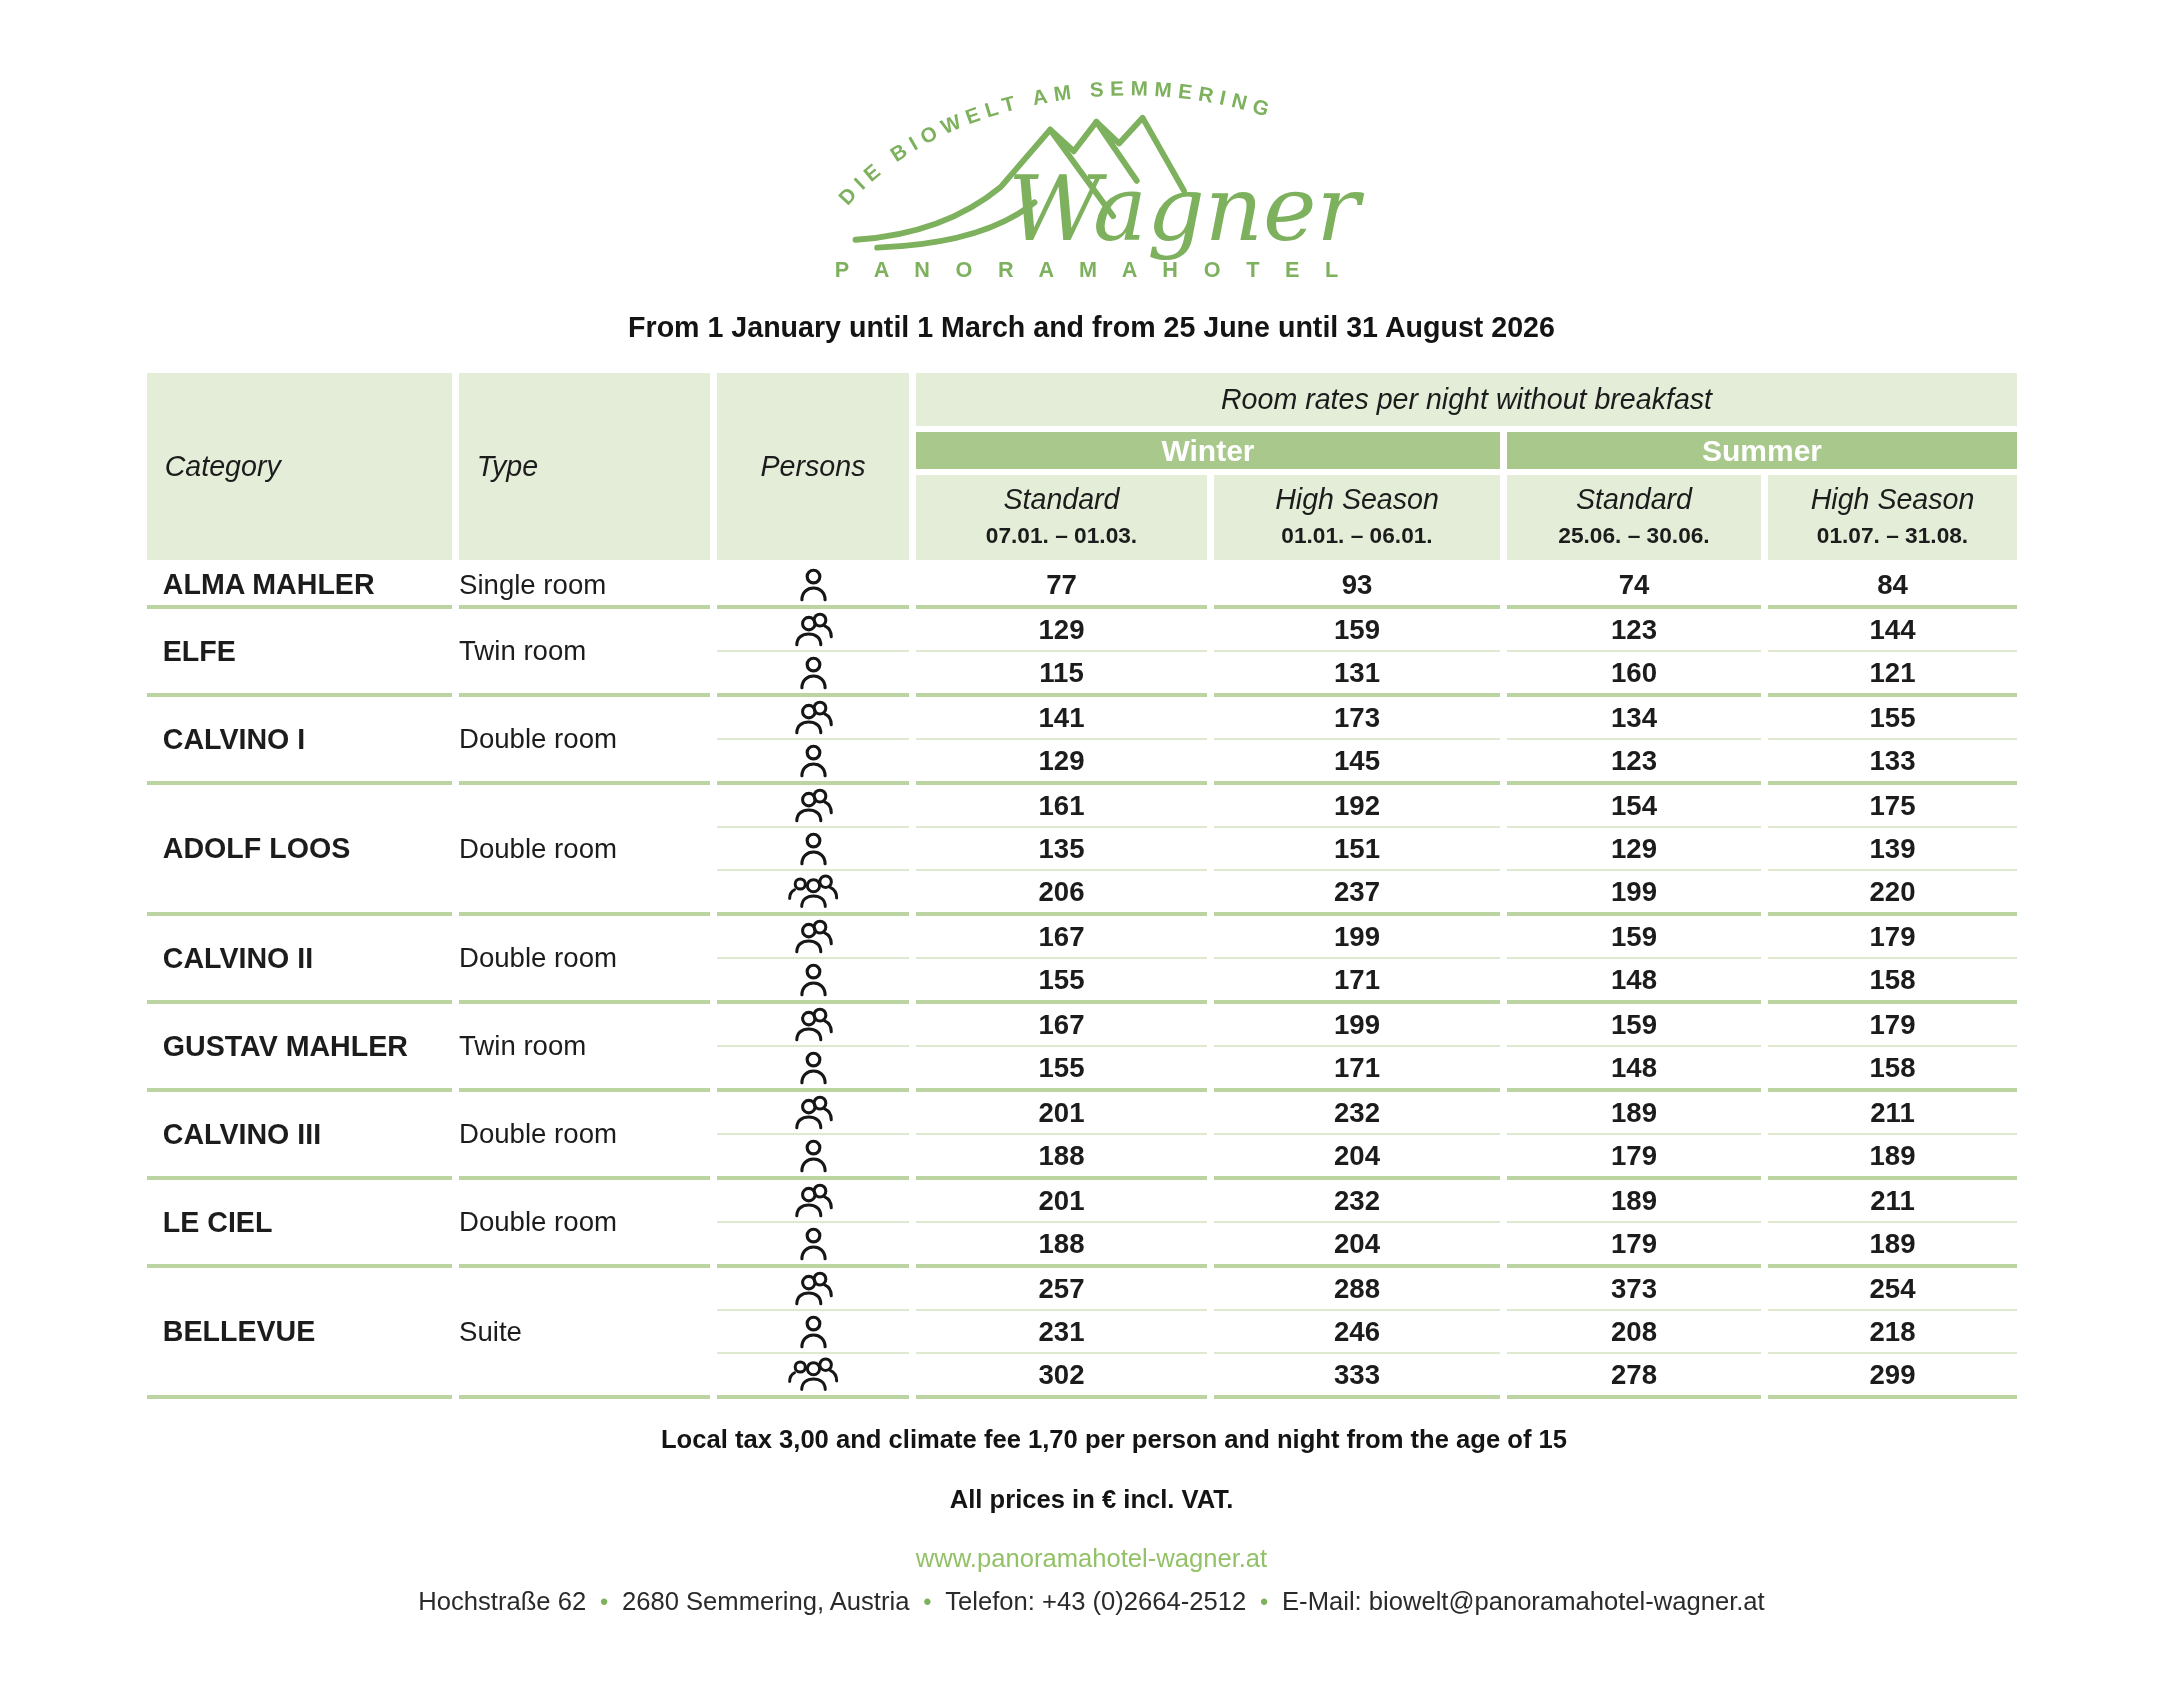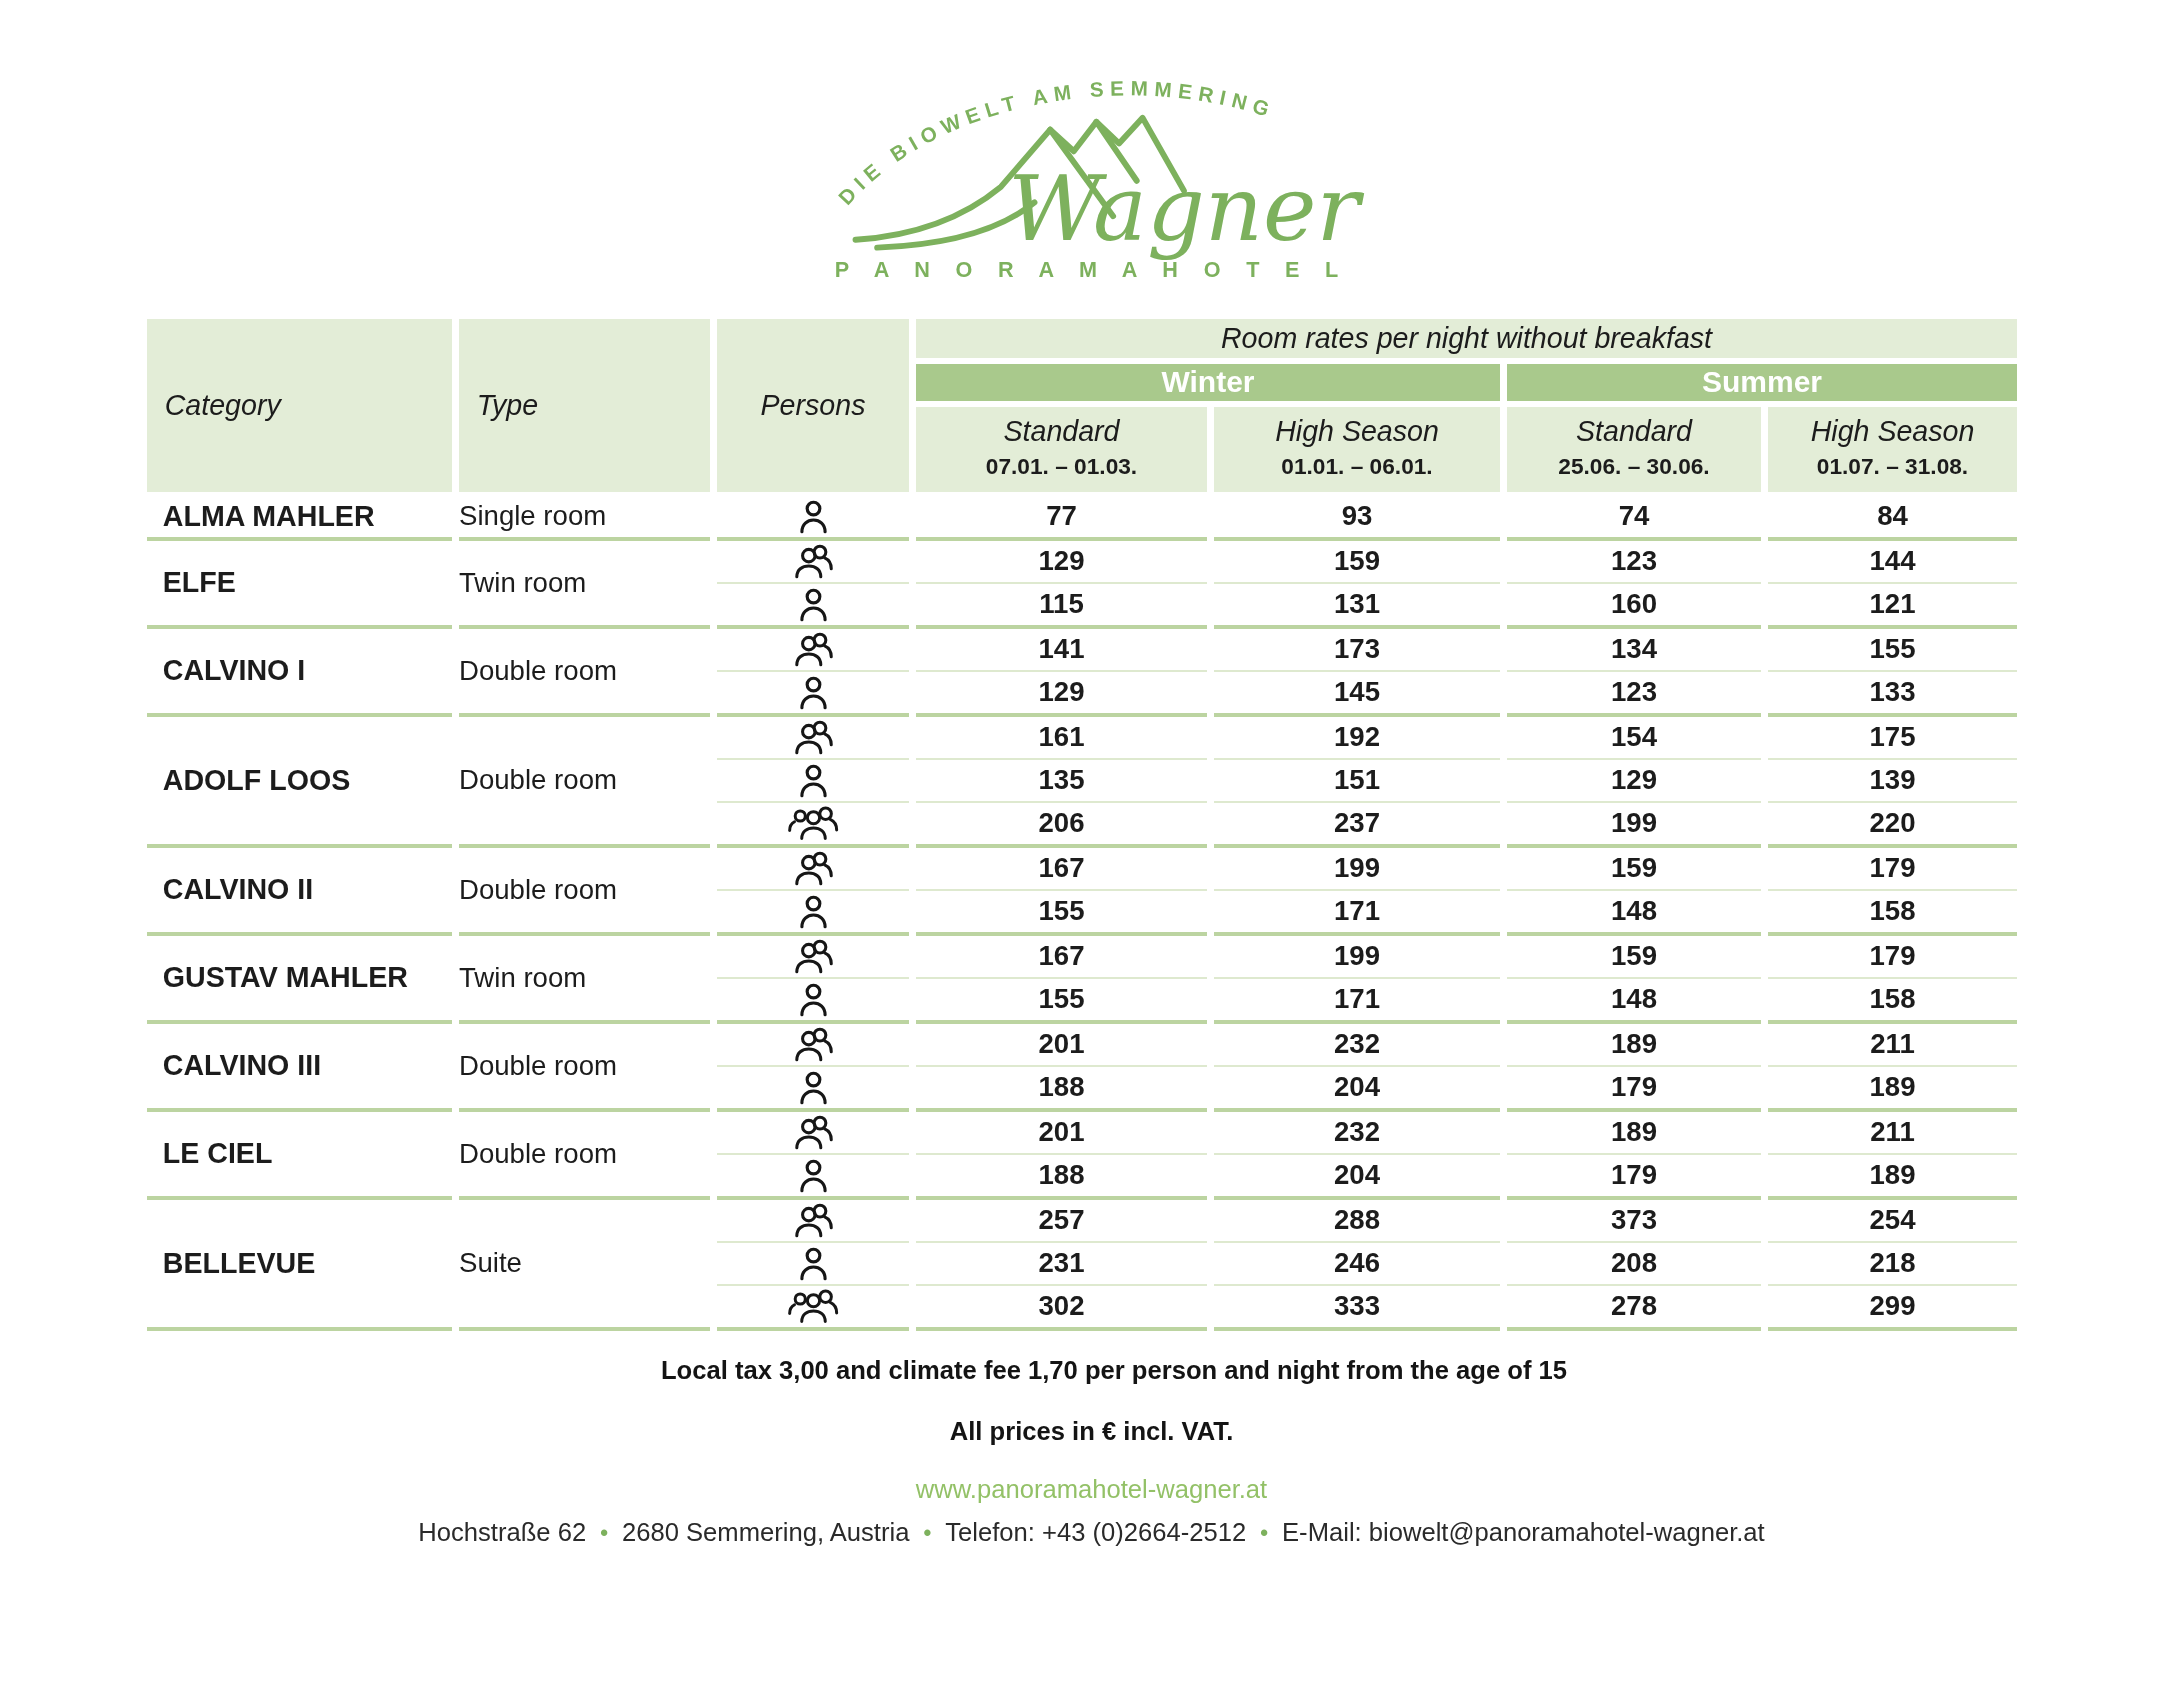--- a/index.html
+++ b/index.html
@@ -18,21 +18,21 @@
   table.rates col.c-typ{width:251px}
   table.rates col.c-per{width:192px}
   table.rates col.c-v1{width:291px}
   table.rates col.c-v2{width:286px}
   table.rates col.c-v3{width:254px}
   table.rates col.c-v4{width:249px}
   th,td{padding:0;font-weight:400;}
   .hd{background:#e3edd7;}
   .left-hd{font-size:28.6px;font-style:italic;text-align:left;padding-left:17.7px;border-bottom:4.9px solid #fff;}
   .left-hd.center{text-align:center;padding-left:0;}
-  .span-title{font-size:28.6px;font-style:italic;text-align:center;height:39px;}
+  .span-title{font-size:28.6px;font-style:italic;text-align:center;height:53px;}
   .band{background:#a9c98c;color:#fff;font-weight:700;font-size:30px;text-align:center;height:37px;border-top:6.9px solid #fff;border-bottom:6.9px solid #fff;}
   .subhd{text-align:center;vertical-align:top;height:85px;border-bottom:4.9px solid #fff;}
   .subhd .lbl{font-style:italic;font-size:28.6px;margin-top:8px;}
   .subhd .dates{font-size:22.7px;font-weight:600;margin-top:5.9px;}
   tbody td{height:41px;}
   td.cat{font-size:28.6px;text-align:left;padding-left:15.8px;font-weight:600;}
   td.typ{font-size:27.6px;text-align:left;font-weight:400;}
   td.per{text-align:center;}
   td.val{text-align:center;font-size:27.6px;font-weight:600;}
   .grp-end{border-bottom:4.9px solid #bcd4a1;}
@@ -60,20 +60,21 @@
         <path d="M70 192 Q160 186 218 138 L268 80 L332 168"></path>
         <path d="M268 80 L292 102 L315 72 L356 132"></path>
         <path d="M315 72 L338 94 L362 68 L404 142"></path>
         <path d="M92 200 Q200 196 252 154"></path>
       </g>
       <text x="225" y="192" font-family="DejaVu Serif, serif" font-style="italic" font-size="92" fill="#7db15d">Wagner</text>
       <text x="310" y="230" text-anchor="middle" font-size="22" font-weight="600" letter-spacing="10" fill="#7db15d">P A N O R A M A     H O T E L</text>
     </svg>
   </div>
 
+  <div class="doc-subtitle">From 1 January until 1 March and from 25 June until 31 August 2026</div>
 
   <table class="rates">
     <colgroup>
       <col class="c-cat">
         <col class="c-typ">
         <col class="c-per">
       <col class="c-v1">
         <col class="c-v2">
         <col class="c-v3">
         <col class="c-v4">

